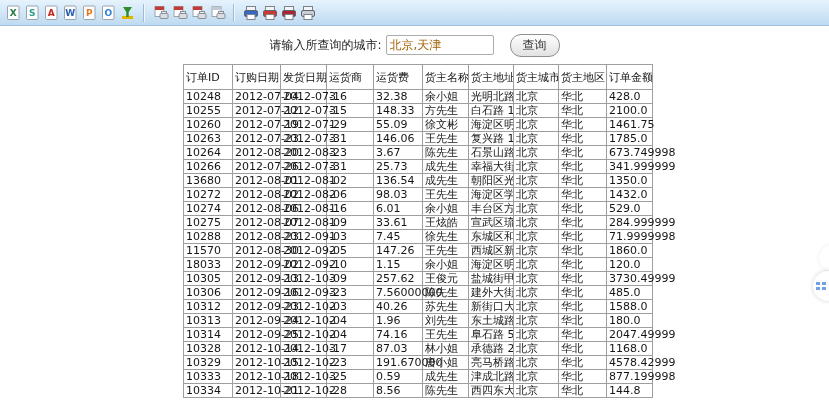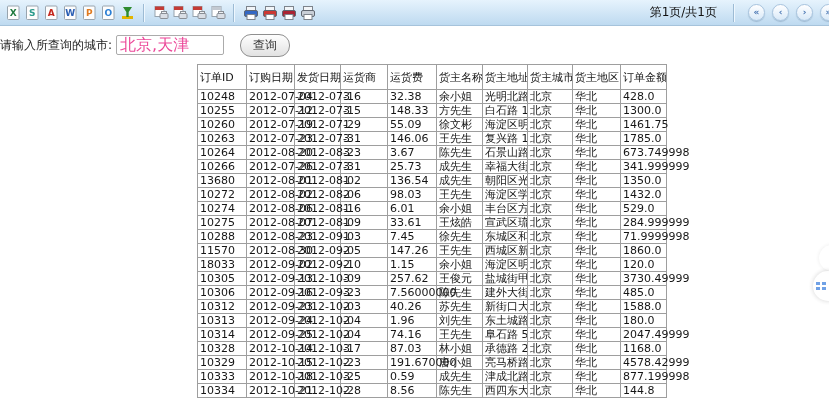--- a/index.html
+++ b/index.html
@@ -15,31 +15,31 @@
   .tb-sep{width:0;height:18px;border-left:1px solid #9dbbd4;border-right:1px solid #eef7fe;margin:0 6px;}
   .tb-right{margin-left:auto;display:flex;align-items:center;}
   .page-info{font-size:12px;color:#111;margin-right:10px;}
   .nav-wrap{display:flex;align-items:center;margin-right:-12px;}
   .nav-btn{width:15px;height:15px;border-radius:50%;margin-left:7px;flex:0 0 auto;
            background:linear-gradient(#ffffff,#d9e9f8);border:1px solid #a9c4de;
            color:#4a77b4;font-size:9px;line-height:14px;text-align:center;font-weight:bold;
            box-shadow:0 1px 1px rgba(90,120,150,.35);cursor:pointer;}
   
   .param-row{position:absolute;top:33px;left:0;width:100%;height:24px;display:flex;
-             align-items:center;justify-content:flex-start;font-size:12px;color:#222;}
+             align-items:center;justify-content:center;font-size:12px;color:#222;}
   .param-row label{margin-right:4px;}
-  .param-row input{width:100px;height:16px;font-size:16px;padding:1px 3px;
-                   border:1px solid #ababab;border-radius:2px;color:#ec4899;
+  .param-row input{width:100px;height:16px;font-size:12px;padding:1px 3px;
+                   border:1px solid #ababab;border-radius:2px;color:#a16207;
                    font-family:"DejaVu Sans",sans-serif;}
   .param-row button{margin-left:16px;padding:2px 12px;font-size:12px;color:#333;
                     border:1px solid #8f8f8f;border-radius:11px;cursor:pointer;
                     background:linear-gradient(#fefefe,#e2e2e2);
                     font-family:Liberation Mono, monospace;}
   
-  table.report{position:absolute;left:197px;top:64px;width:470px;table-layout:fixed;
+  table.report{position:absolute;left:183px;top:64px;width:470px;table-layout:fixed;
                border-collapse:collapse;font-size:11px;color:#151515;padding-left:48px;}
   table.report th,table.report td{border:1px solid #9e9e9e;padding:0 0 0 2px;
                white-space:nowrap;text-align:left;font-weight:normal;vertical-align:middle;}
   table.report th{height:24px;overflow:hidden;}
   table.report td{height:13px;line-height:13px;overflow:visible;}
   table.report td.clip{overflow:hidden;}
   
   .fab{position:absolute;border-radius:50%;background:#fff;}
   .fab1{right:-16px;top:245px;width:26px;height:26px;opacity:.45;box-shadow:0 0 4px rgba(0,0,0,.18);}
   .fab2{right:-14px;top:271px;width:30px;height:30px;opacity:.8;box-shadow:0 0 5px rgba(0,0,0,.22);
@@ -154,30 +154,20 @@
         </svg>
       </span>
       <span class="tb-btn">
         <svg width="16" height="16" viewBox="0 0 16 16">
           <rect x="3.5" y="1.5" width="9" height="4.5" fill="#f2f5f8" stroke="#7d838b"></rect>
           <rect x="1.5" y="5.5" width="13" height="6" rx="1.5" fill="#c9cfd7" stroke="#5f6670"></rect>
           <rect x="4" y="9.5" width="8" height="5" fill="#fff" stroke="#7d838b"></rect>
         </svg>
       </span>
     </div>
-  <div class="tb-right">
-    <span class="page-info">第1页/共1页</span>
-    <div class="tb-sep"></div>
-    <div class="nav-wrap" id="nav-wrap">
-        <span class="nav-btn">«</span>
-        <span class="nav-btn">‹</span>
-        <span class="nav-btn">›</span>
-        <span class="nav-btn">»</span>
-      </div>
-  </div>
 </div>
 
 <div class="param-row">
   <label>请输入所查询的城市:</label>
   <input type="text" value="北京,天津" style="">
   <button>查询</button>
 </div>
 
 <table class="report" id="report-table">
   <colgroup id="report-cols">
@@ -222,21 +212,21 @@
       <tr>
         <td>10255</td>
         <td>2012-07-12</td>
         <td>2012-07-15</td>
         <td>3</td>
         <td>148.33</td>
         <td>方先生</td>
         <td class="clip">白石路 116</td>
         <td>北京</td>
         <td>华北</td>
-        <td>1300.0</td>
+        <td>2100.0</td>
       </tr>
       <tr>
         <td>10260</td>
         <td>2012-07-19</td>
         <td>2012-07-29</td>
         <td>1</td>
         <td>55.09</td>
         <td>徐文彬</td>
         <td class="clip">海淀区明成路</td>
         <td>北京</td>

